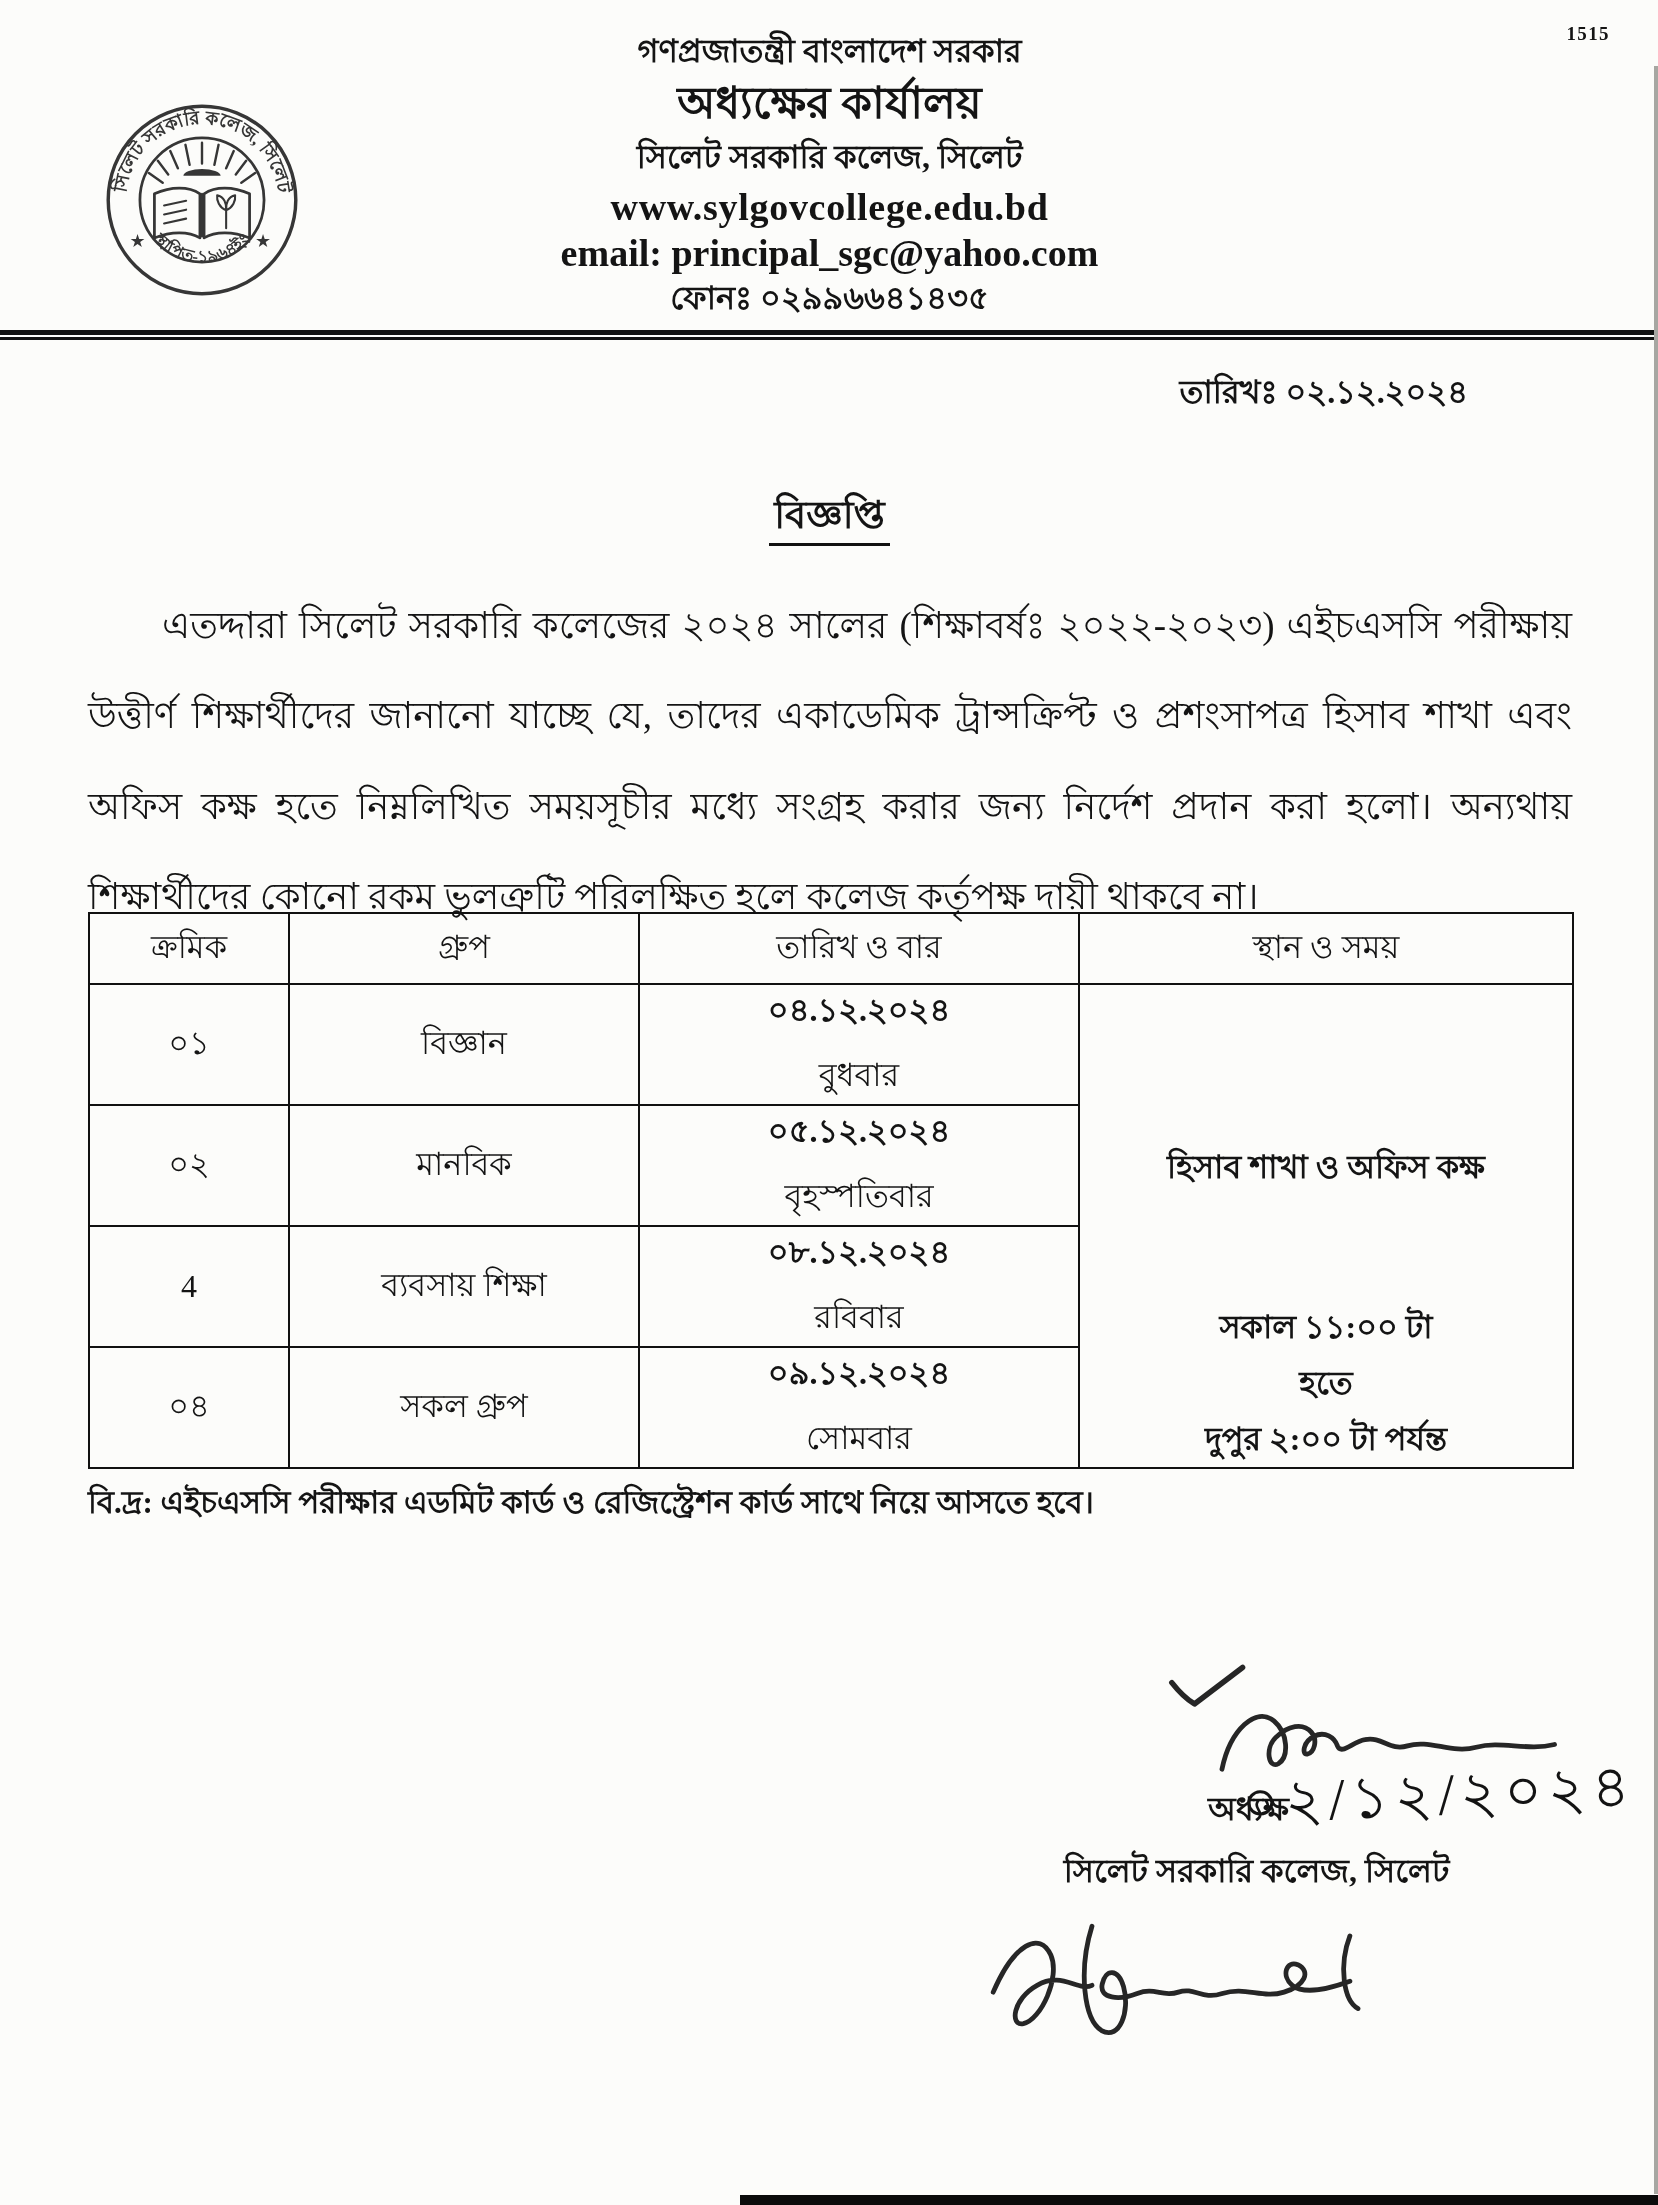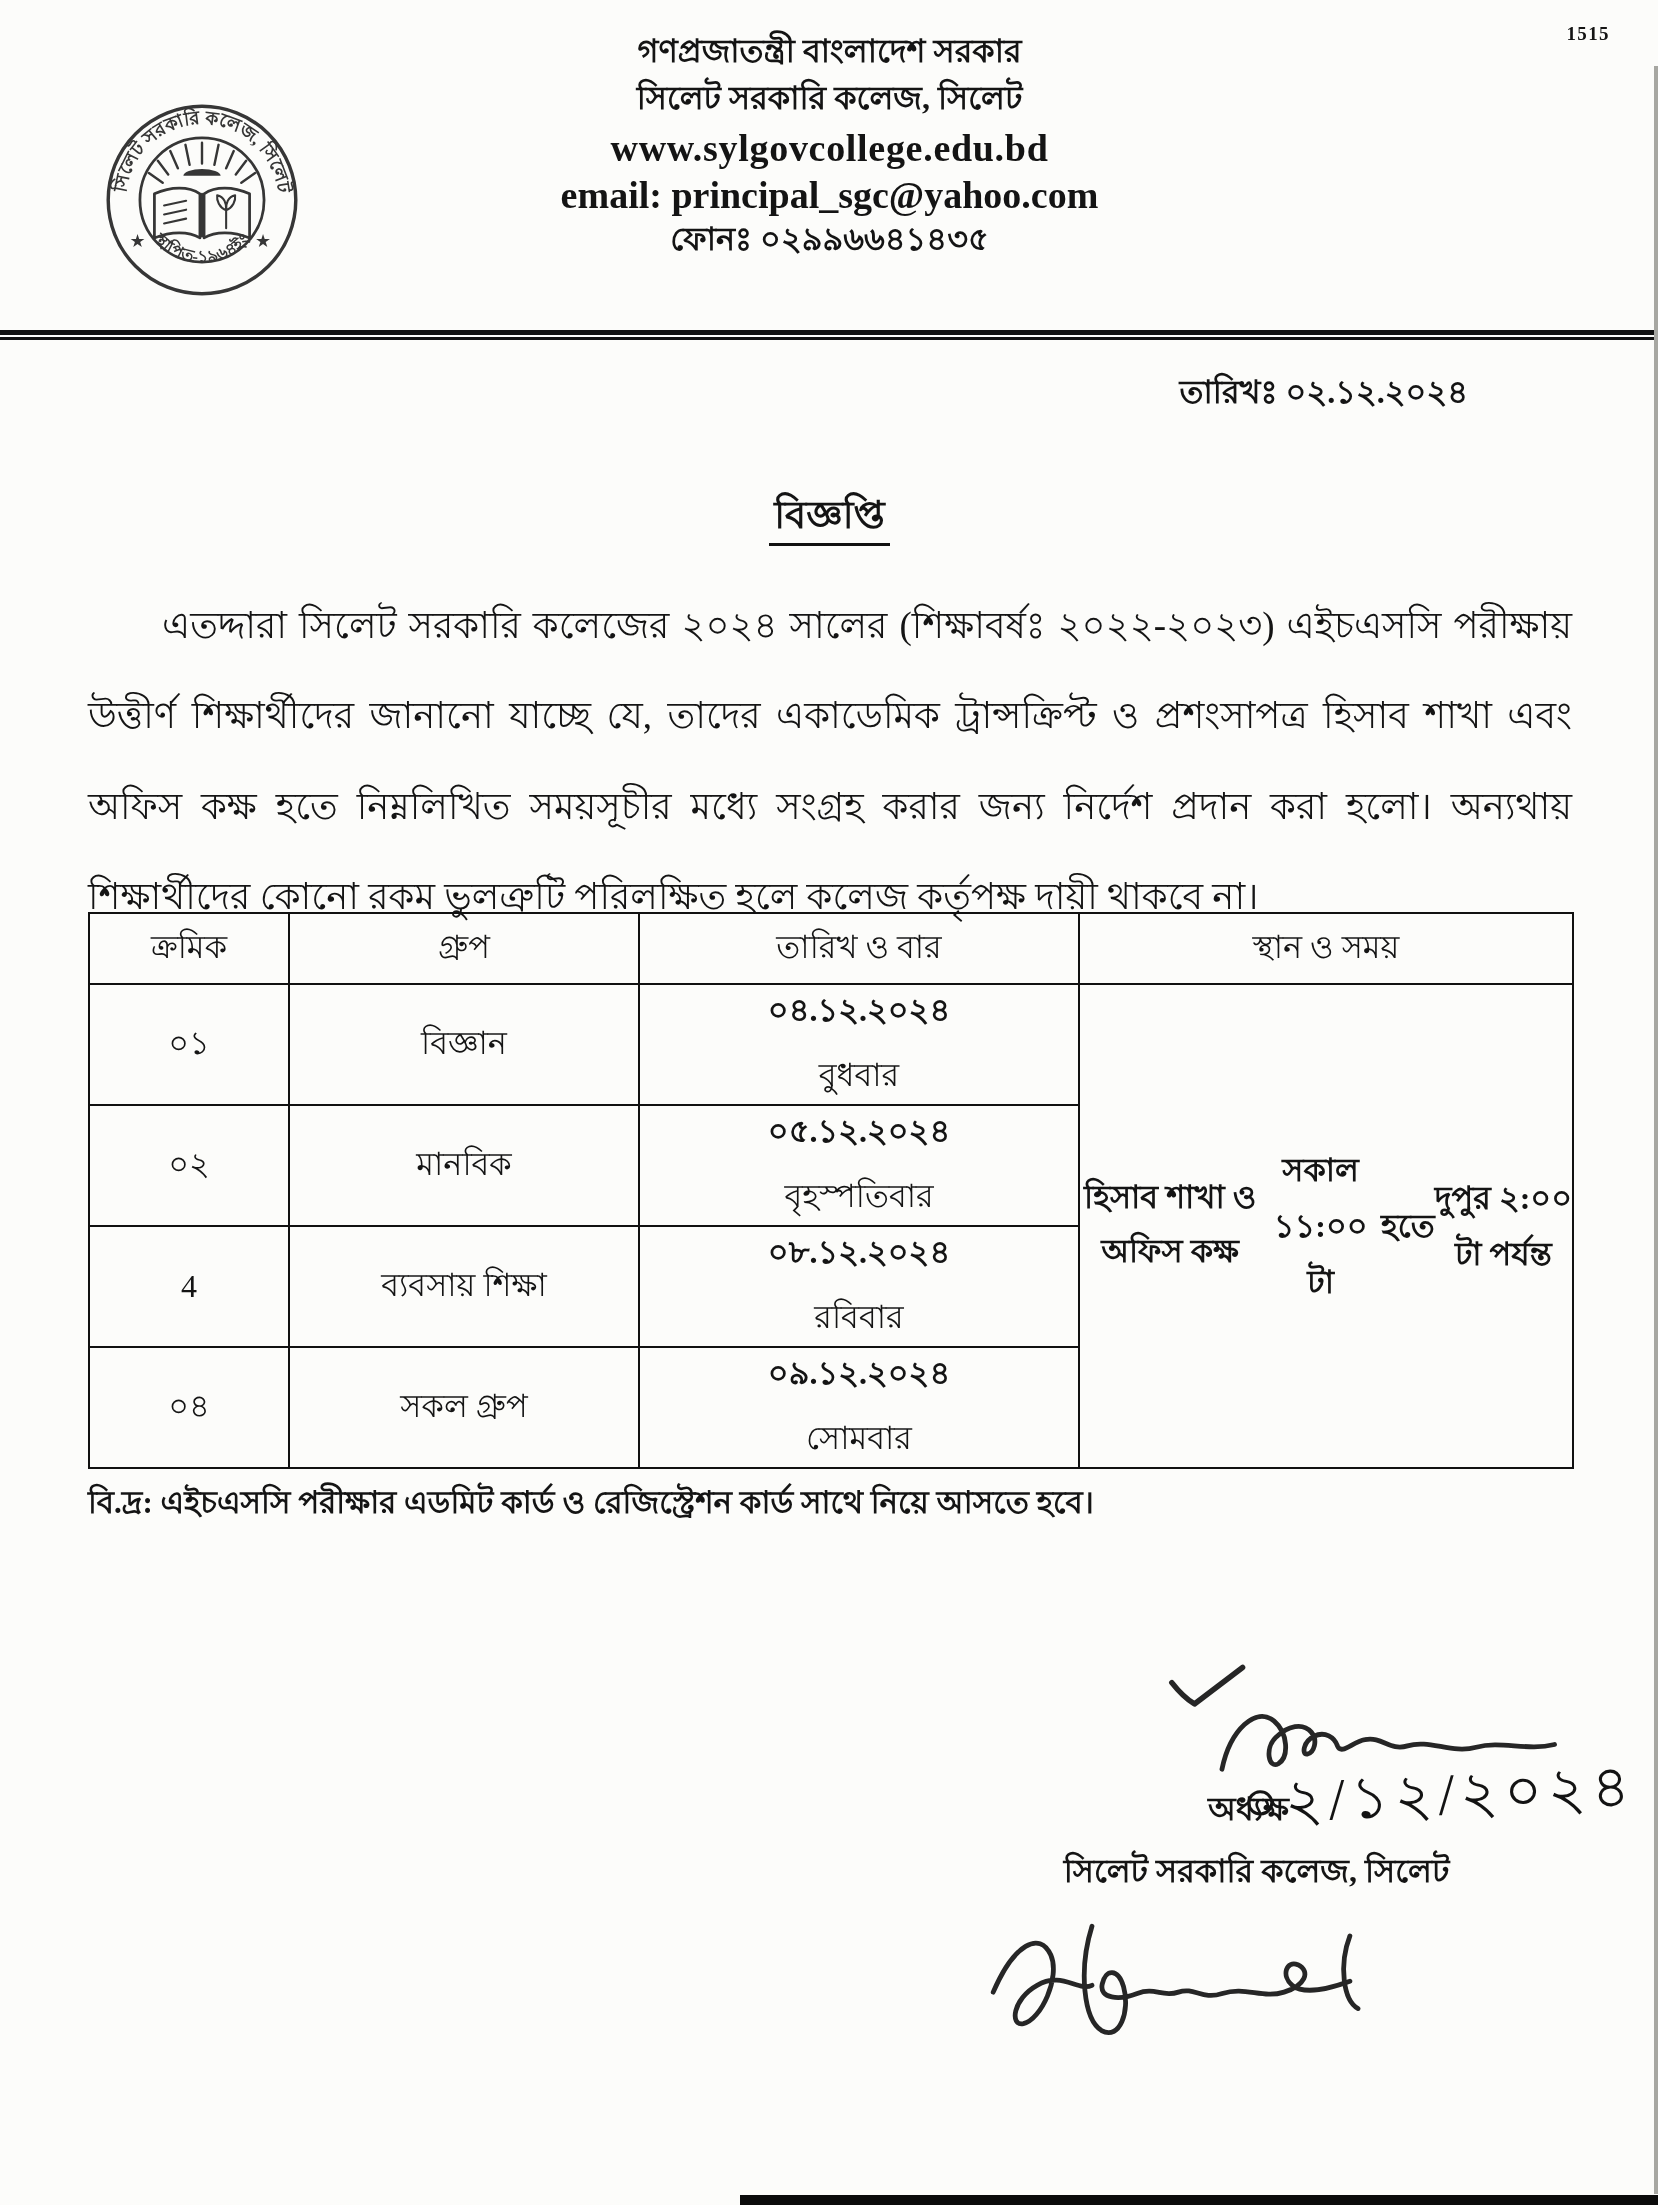--- a/index.html
+++ b/index.html
@@ -40,21 +40,21 @@
   }
   table.schedule th,table.schedule td{
     border:2.7px solid #111;text-align:center;vertical-align:middle;padding:0;
   }
   table.schedule th{height:69px;font-size:32px;font-weight:400;}
   table.schedule td{height:108px;font-size:32px;font-weight:500;}
   col.c1{width:200px;}col.c2{width:350px;}col.c3{width:440px;}col.c4{width:494px;}
   .date-text{font-weight:600;}
   .day-text{margin-top:11px;}
   .venue-cell{vertical-align:middle;}
-  .venue-inner{display:flex;align-items:center;justify-content:space-between;height:100%;}
+  .venue-inner{display:flex;flex-direction:column;align-items:center;justify-content:flex-end;height:100%;}
   .venue-place{font-weight:700;font-size:32px;}
   .venue-gap{height:103px;}
   .venue-time{line-height:1.75;font-weight:600;}
   
   .note-line{position:absolute;top:1478px;left:88px;width:1484px;font-size:31px;font-weight:600;}
   
   .sig1{position:absolute;left:1134px;top:1640px;width:536px;height:165px;}
   .hand-date{
     position:absolute;left:1241px;top:1749px;width:426px;
     font-size:59px;font-weight:500;letter-spacing:5.5px;
@@ -96,20 +96,21 @@
     </text>
     <text font-size="24" font-weight="700" fill="#262626">
       <textPath href="#sealBot" startOffset="50%" text-anchor="middle">স্থাপিত-১৯৬৪ইং</textPath>
     </text>
     <text x="40" y="213" font-size="26" fill="#262626">★</text>
     <text x="222" y="213" font-size="26" fill="#262626">★</text>
   </svg>
 
   <div class="header">
     <div class="h-govt">গণপ্রজাতন্ত্রী বাংলাদেশ সরকার</div>
+    <div class="h-office">অধ্যক্ষের কার্যালয়</div>
     <div class="h-college">সিলেট সরকারি কলেজ, সিলেট</div>
     <div class="h-web">www.sylgovcollege.edu.bd</div>
     <div class="h-email">email: principal_sgc@yahoo.com</div>
     <div class="h-phone">ফোনঃ ০২৯৯৬৬৪১৪৩৫</div>
   </div>
 
   <div class="rule">
     <div class="thick"></div>
       <div class="thin"></div>
   </div>

